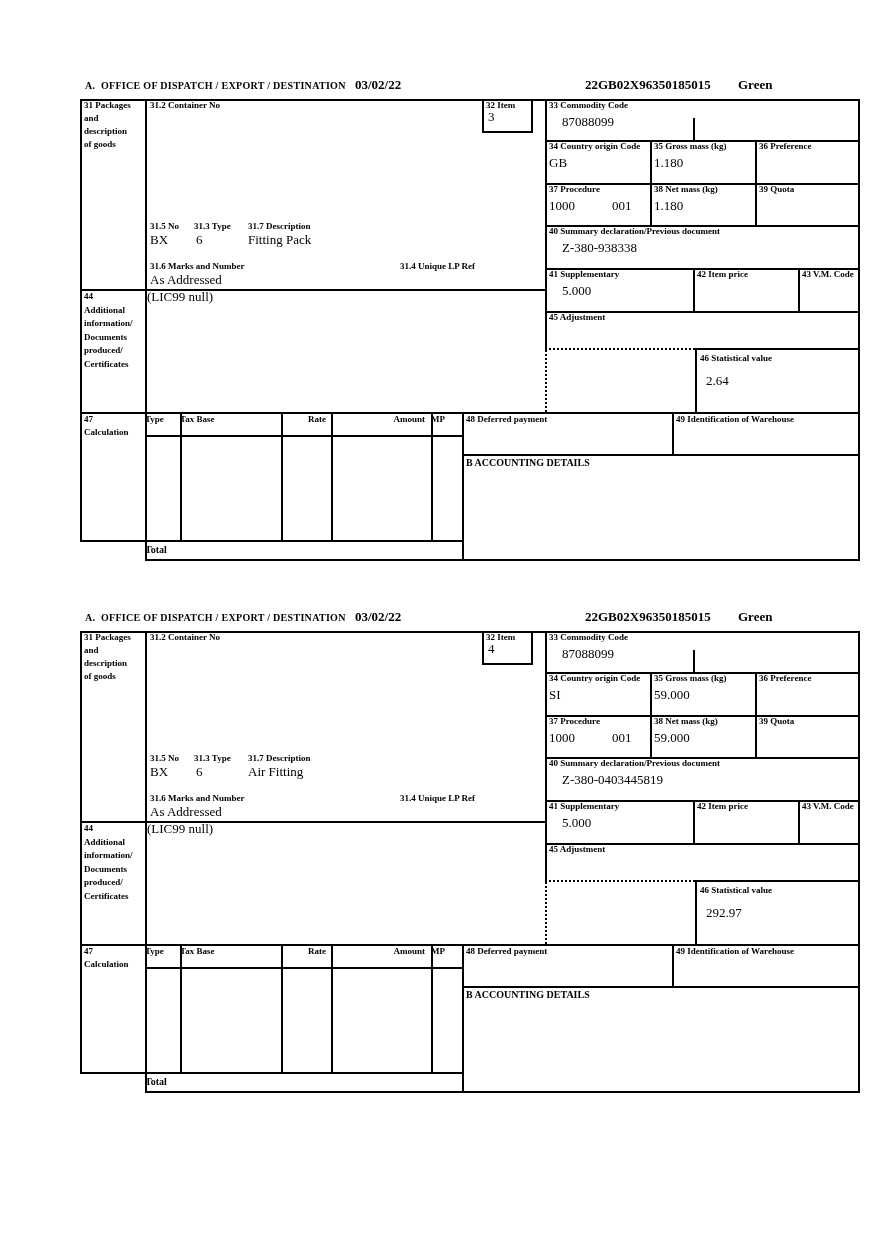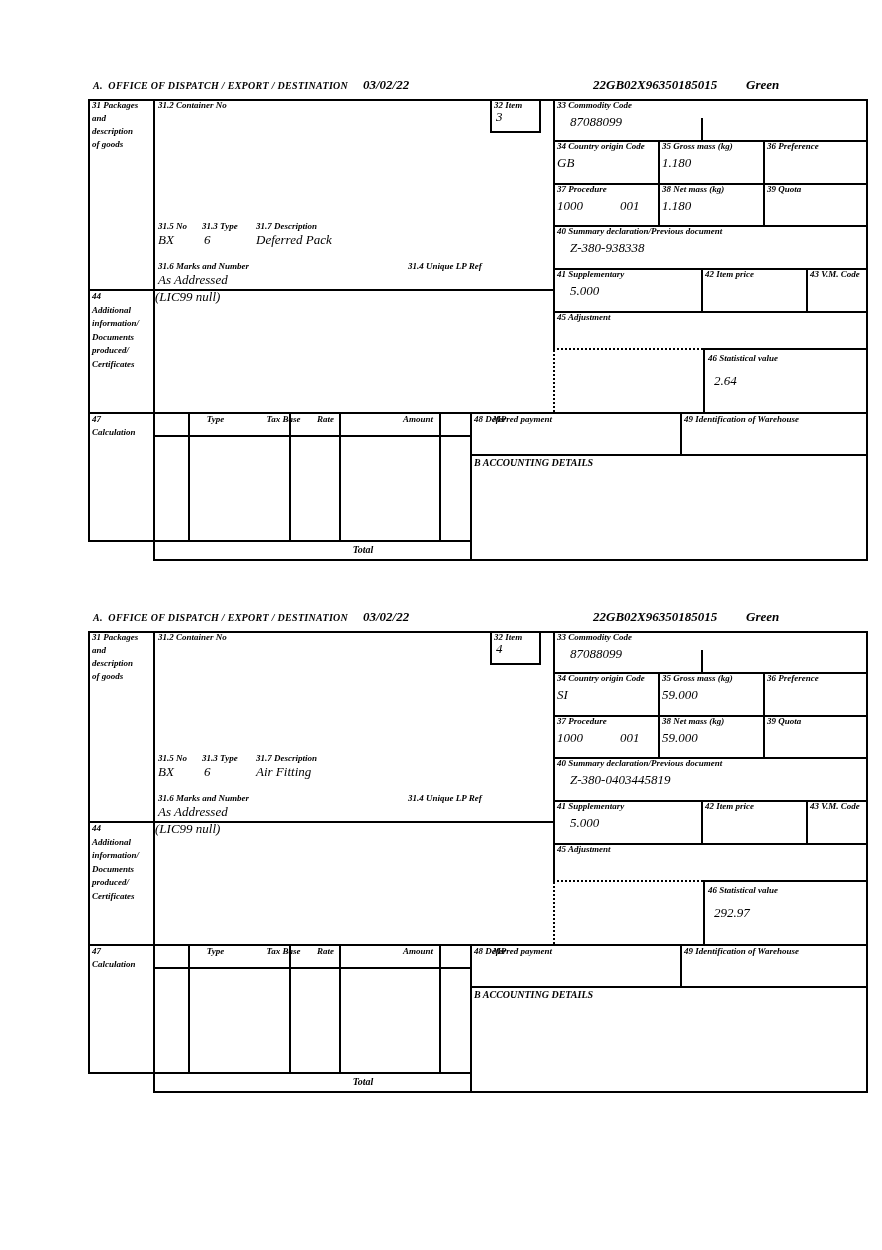--- a/index.html
+++ b/index.html
@@ -1,33 +1,33 @@
 <!DOCTYPE html>
 <html><head>
 <meta charset="utf-8">
 <style>
   html,body{margin:0;padding:0;background:#fff;}
   #page{position:relative;width:882px;height:1250px;background:#ffffff;overflow:hidden;
         font-family:"Liberation Serif",serif;color:#000;}
-  .blk{position:absolute;left:88px;width:782px;height:490px;font-style:italic;}
+  .blk{position:absolute;left:80px;width:782px;height:490px;}
   .hl,.vl{position:absolute;background:#000;}
   .hl{height:2px;}
   .vl{width:2px;}
   .dot-h{position:absolute;height:0;border-top:2px dotted #000;}
   .dot-v{position:absolute;width:0;border-left:2px dotted #000;}
   .box32{position:absolute;border:2px solid #000;box-sizing:border-box;background:#fff;}
   .t{position:absolute;white-space:pre;line-height:1.1;}
   .hdrA{font-size:10px;font-weight:bold;letter-spacing:.3px;}
   .hdrV{font-size:13px;font-weight:bold;}
   .lbl{font-size:9px;font-weight:bold;}
   .val{font-size:13px;font-weight:normal;}
   .colh{font-size:9px;font-weight:bold;}
   .tot{font-size:10px;font-weight:bold;}
   .bacc{font-size:10px;font-weight:bold;}
-  .ctr{text-align:center;padding-left:45px;}
+  .ctr{text-align:left;}
   .rgt{text-align:right;}
 </style>
 </head>
 <body>
 
 <div id="page">
 
   <div class="blk" style="top:78px;">
 
     <span class="t hdrA" style="left:5px;top:2px;">A.  OFFICE OF DISPATCH / EXPORT / DESTINATION</span>
@@ -75,21 +75,21 @@
     <span class="t lbl" style="left:4px;top:62px;">of goods</span>
 
     <span class="t lbl" style="left:70px;top:23px;">31.2 Container No</span>
     <span class="t lbl" style="left:406px;top:23px;">32 Item</span>
     <span class="t val" style="left:408px;top:32px;">3</span>
     <span class="t lbl" style="left:70px;top:144px;">31.5 No</span>
     <span class="t lbl" style="left:114px;top:144px;">31.3 Type</span>
     <span class="t lbl" style="left:168px;top:144px;">31.7 Description</span>
     <span class="t val" style="left:70px;top:155px;">BX</span>
     <span class="t val" style="left:116px;top:155px;">6</span>
-    <span class="t val" style="left:168px;top:155px;">Deferred Pack</span>
+    <span class="t val" style="left:168px;top:155px;">Fitting Pack</span>
     <span class="t lbl" style="left:70px;top:184px;">31.6 Marks and Number</span>
     <span class="t lbl" style="left:320px;top:184px;">31.4 Unique LP Ref</span>
     <span class="t val" style="left:70px;top:195px;">As Addressed</span>
 
     <span class="t lbl" style="left:469px;top:23px;">33 Commodity Code</span>
     <span class="t val" style="left:482px;top:37px;">87088099</span>
     <span class="t lbl" style="left:469px;top:64px;">34 Country origin Code</span>
     <span class="t lbl" style="left:574px;top:64px;">35 Gross mass (kg)</span>
     <span class="t lbl" style="left:679px;top:64px;">36 Preference</span>
     <span class="t val" style="left:469px;top:78px;">GB</span>

